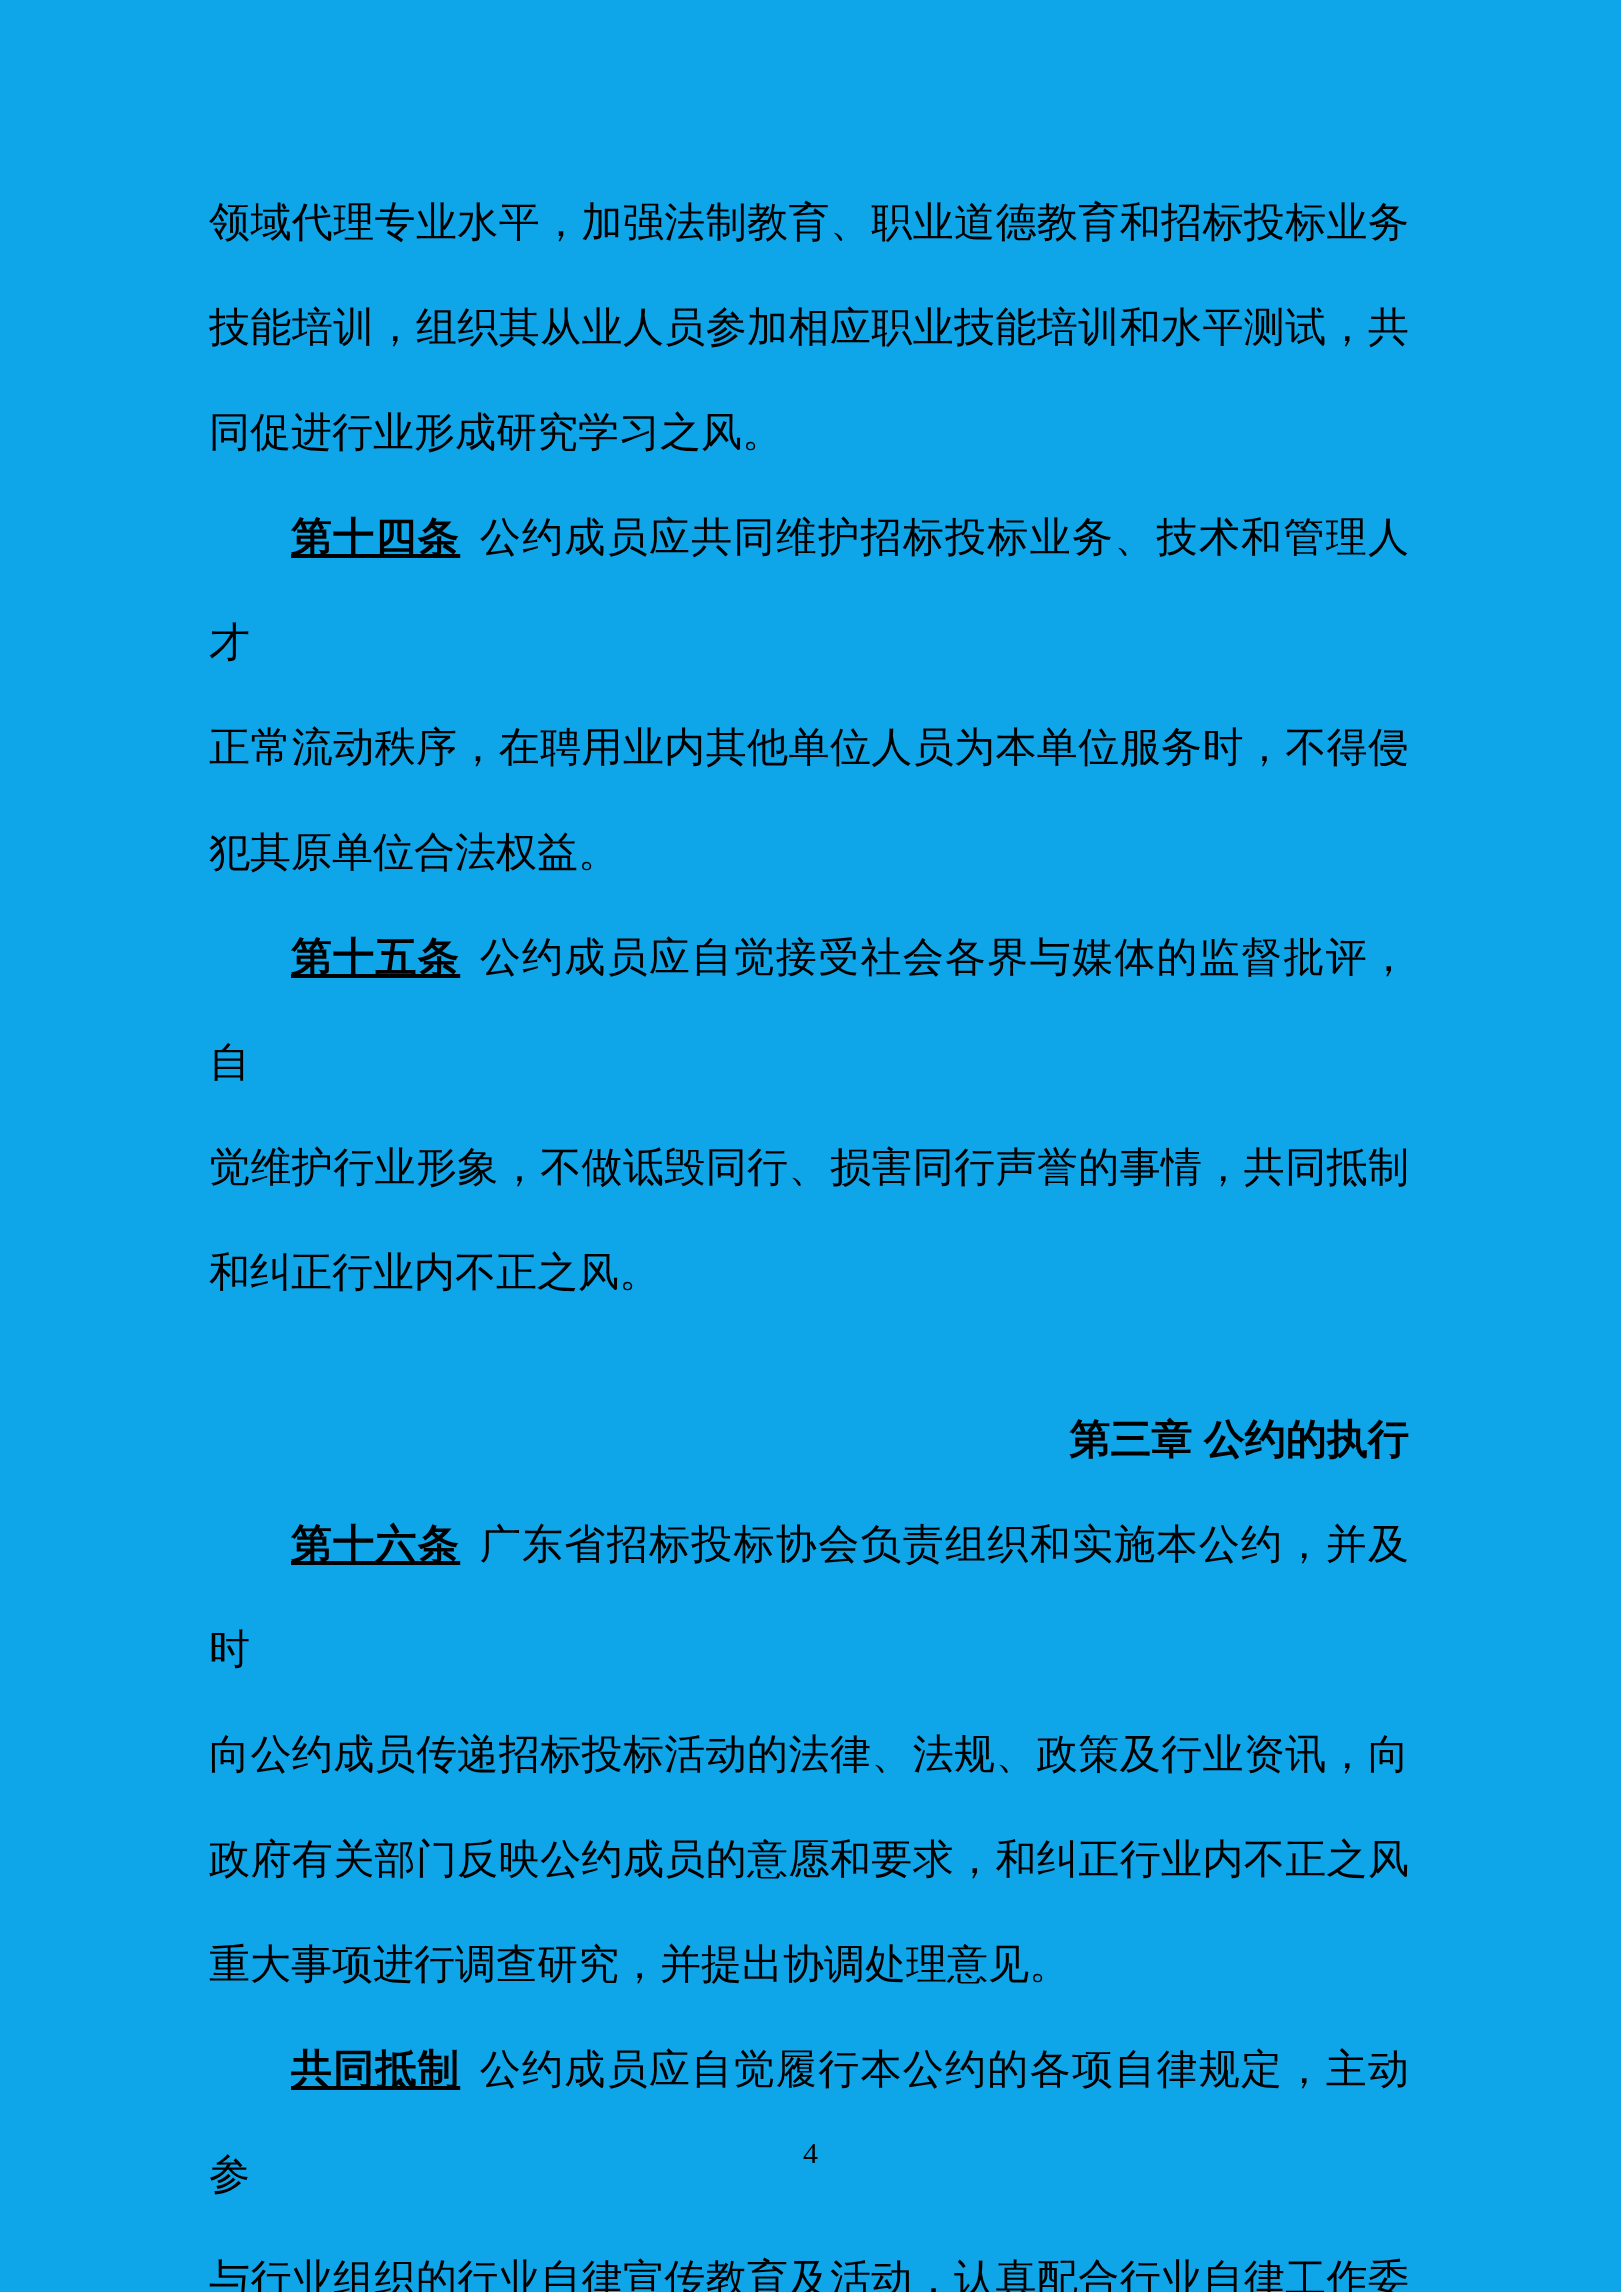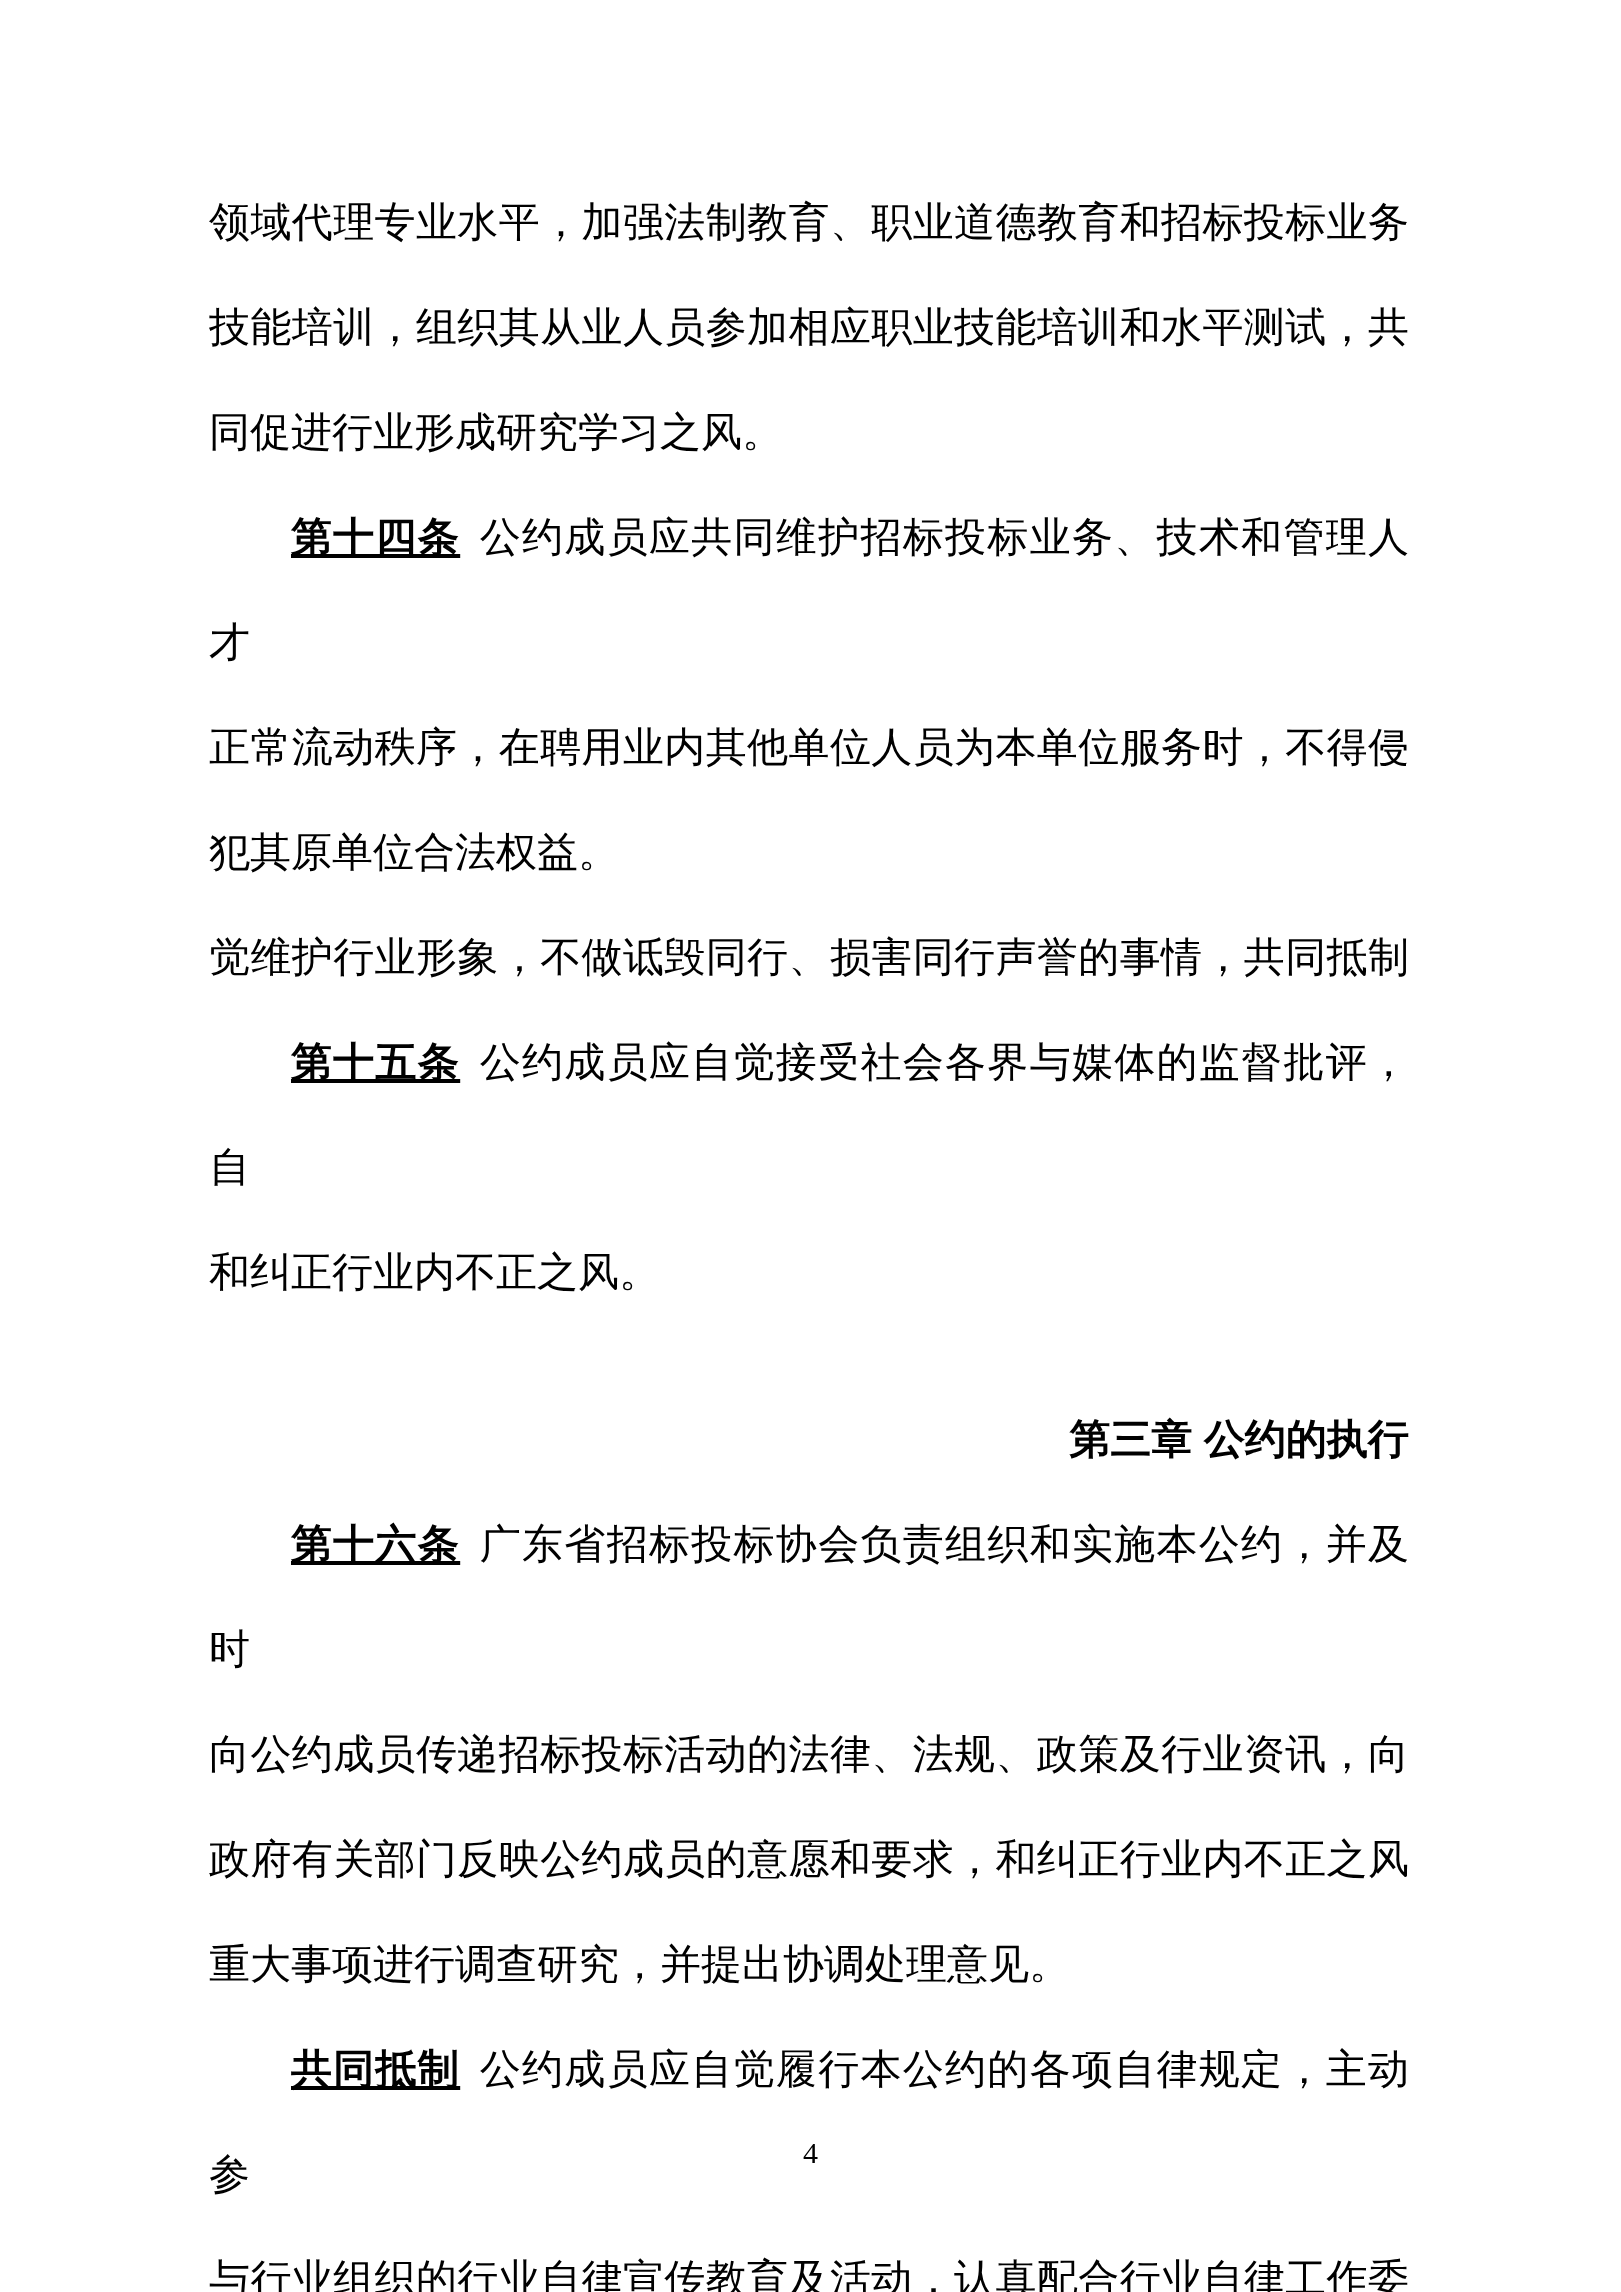--- a/index.html
+++ b/index.html
@@ -1,21 +1,21 @@
 <!DOCTYPE html>
 <html><head>
 <meta charset="utf-8">
 <style>
   html, body { margin: 0; padding: 0; background: #e8e8e8; }
   .page {
     position: relative;
     width: 1621px;
     height: 2293px;
     margin: 0 auto;
-    background: #ffffff;
+    background: #0ea5e9;
     color: #000000;
     font-family: "Liberation Sans", sans-serif;
     overflow: hidden;
   }
   .body-text {
     position: absolute;
     left: 209px;
     top: 170px;
     width: 1200px;
     font-size: 41px;
@@ -66,22 +66,22 @@
   <div class="body-text">
 
     <div class="line j">领域代理专业水平，加强法制教育、职业道德教育和招标投标业务</div>
     <div class="line j">技能培训，组织其从业人员参加相应职业技能培训和水平测试，共</div>
     <div class="line">同促进行业形成研究学习之风。</div>
 
     <div class="line j indent"><span class="art-num">第十四条</span><span class="art-rest">公约成员应共同维护招标投标业务、技术和管理人才</span></div>
     <div class="line j">正常流动秩序，在聘用业内其他单位人员为本单位服务时，不得侵</div>
     <div class="line">犯其原单位合法权益。</div>
 
+    <div class="line j indent"><span class="art-num">第十五条</span><span class="art-rest">公约成员应自觉接受社会各界与媒体的监督批评，自</span></div>
     <div class="line j">觉维护行业形象，不做诋毁同行、损害同行声誉的事情，共同抵制</div>
-    <div class="line j indent"><span class="art-num">第十五条</span><span class="art-rest">公约成员应自觉接受社会各界与媒体的监督批评，自</span></div>
     <div class="line">和纠正行业内不正之风。</div>
 
     <h2 class="chapter">第三章 公约的执行</h2>
 
     <div class="line j indent"><span class="art-num">第十六条</span><span class="art-rest">广东省招标投标协会负责组织和实施本公约，并及时</span></div>
     <div class="line j">向公约成员传递招标投标活动的法律、法规、政策及行业资讯，向</div>
     <div class="line j">政府有关部门反映公约成员的意愿和要求，和纠正行业内不正之风</div>
     <div class="line">重大事项进行调查研究，并提出协调处理意见。</div>
 
     <div class="line j indent"><span class="art-num">共同抵制</span><span class="art-rest">公约成员应自觉履行本公约的各项自律规定，主动参</span></div>

